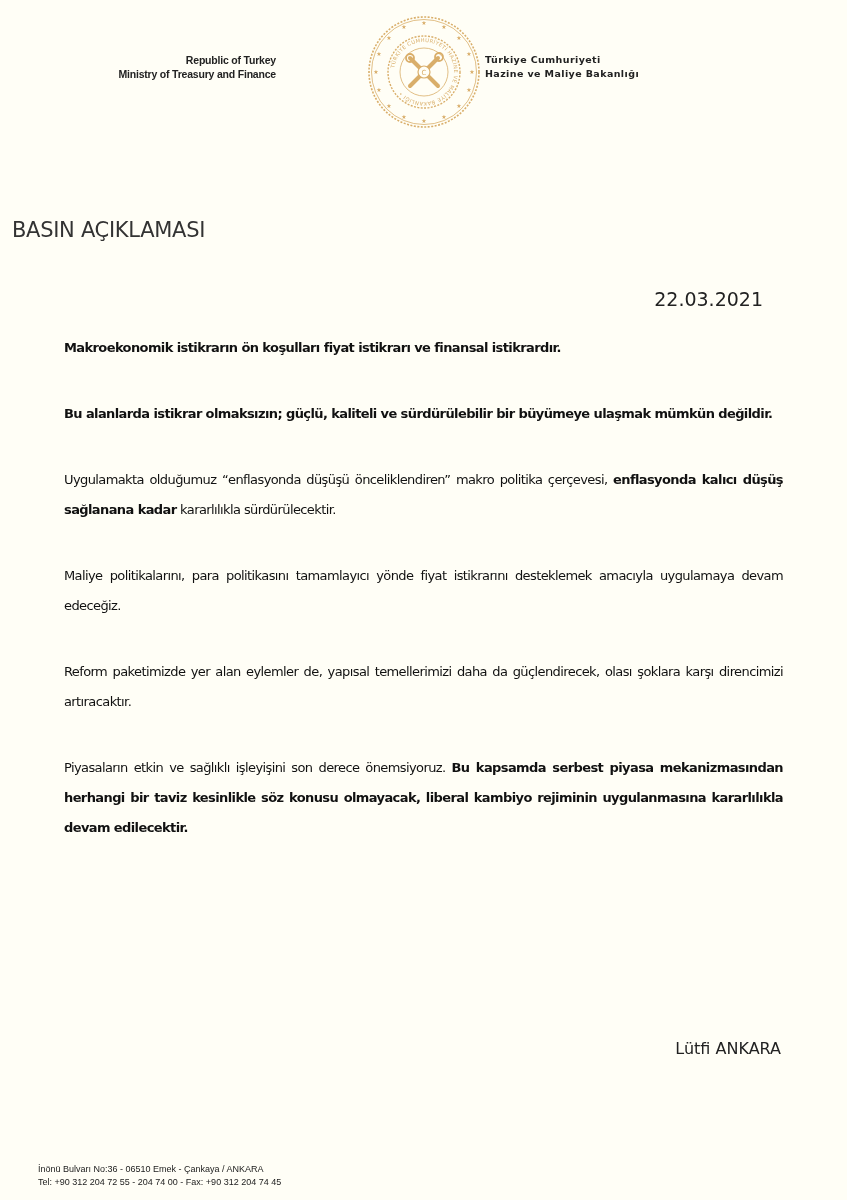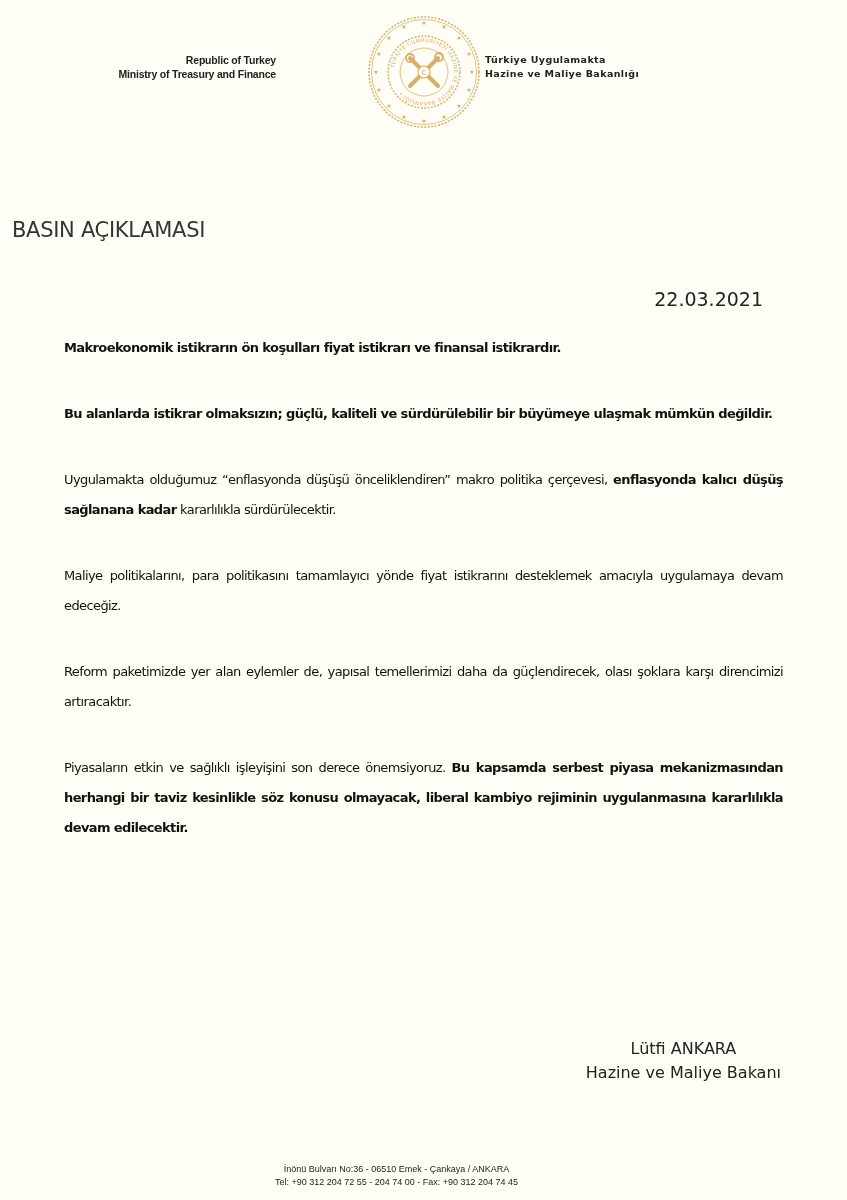--- a/index.html
+++ b/index.html
@@ -98,25 +98,26 @@
       font-family: "DejaVu Sans", sans-serif;
       font-size: 16px;
       line-height: 24px;
       color: #222;
     }
     .footer {
       position: absolute;
       top: 1163px;
       left: 0;
       width: 793px;
-      text-align: center;
+      text-align: left;
       font-family: "Liberation Sans", sans-serif;
       font-size: 9px;
       line-height: 13px;
       color: #222;
+      padding-left: 38px;
     }
   </style>
 </head>
 <body>
 
 <div class="letterhead">
   <div class="lh-left">
     <div>Republic of Turkey</div>
     <div>Ministry of Treasury and Finance</div>
   </div>
@@ -158,21 +159,21 @@
     </g>
     <g fill="none" stroke="#d9ae6a" stroke-width="1.8">
       <circle cx="44" cy="44" r="4"></circle>
       <circle cx="73" cy="43" r="4"></circle>
     </g>
     <circle cx="58" cy="58" r="6" fill="#fffef6" stroke="#d9ae6a" stroke-width="1.2"></circle>
     <text x="58" y="61" text-anchor="middle" font-family="DejaVu Sans, sans-serif" font-size="7" fill="#d9ae6a">C</text>
   </svg>
 
   <div class="lh-right">
-    <div>Türkiye Uygulamakta</div>
+    <div>Türkiye Cumhuriyeti</div>
     <div>Hazine ve Maliye Bakanlığı</div>
   </div>
 </div>
 
 <div class="title">BASIN AÇIKLAMASI</div>
 <div class="date">22.03.2021</div>
 
 <div class="body">
   <p class="para">
     <b>Makroekonomik istikrarın ön koşulları fiyat istikrarı ve finansal istikrardır.</b>
@@ -185,19 +186,18 @@
     <span>Maliye politikalarını, para politikasını tamamlayıcı yönde fiyat istikrarını desteklemek amacıyla uygulamaya devam edeceğiz.</span>
   </p>
   <p class="para">
     <span>Reform paketimizde yer alan eylemler de, yapısal temellerimizi daha da güçlendirecek, olası şoklara karşı direncimizi artıracaktır.</span>
   </p>
   <p class="para"><span>Piyasaların etkin ve sağlıklı işleyişini son derece önemsiyoruz. </span><b>Bu kapsamda serbest piyasa mekanizmasından herhangi bir taviz kesinlikle söz konusu olmayacak, liberal kambiyo rejiminin uygulanmasına kararlılıkla devam edilecektir.</b></p>
 </div>
 
 <div class="sig">
   <div>Lütfi ANKARA</div>
-  <div>Hazine ve Maliye Bakanı</div>
 </div>
 
 <div class="footer">
   <div>İnönü Bulvarı No:36 - 06510 Emek - Çankaya / ANKARA</div>
   <div>Tel: +90 312 204 72 55 - 204 74 00 - Fax: +90 312 204 74 45</div>
 </div>
 
 </body></html>

